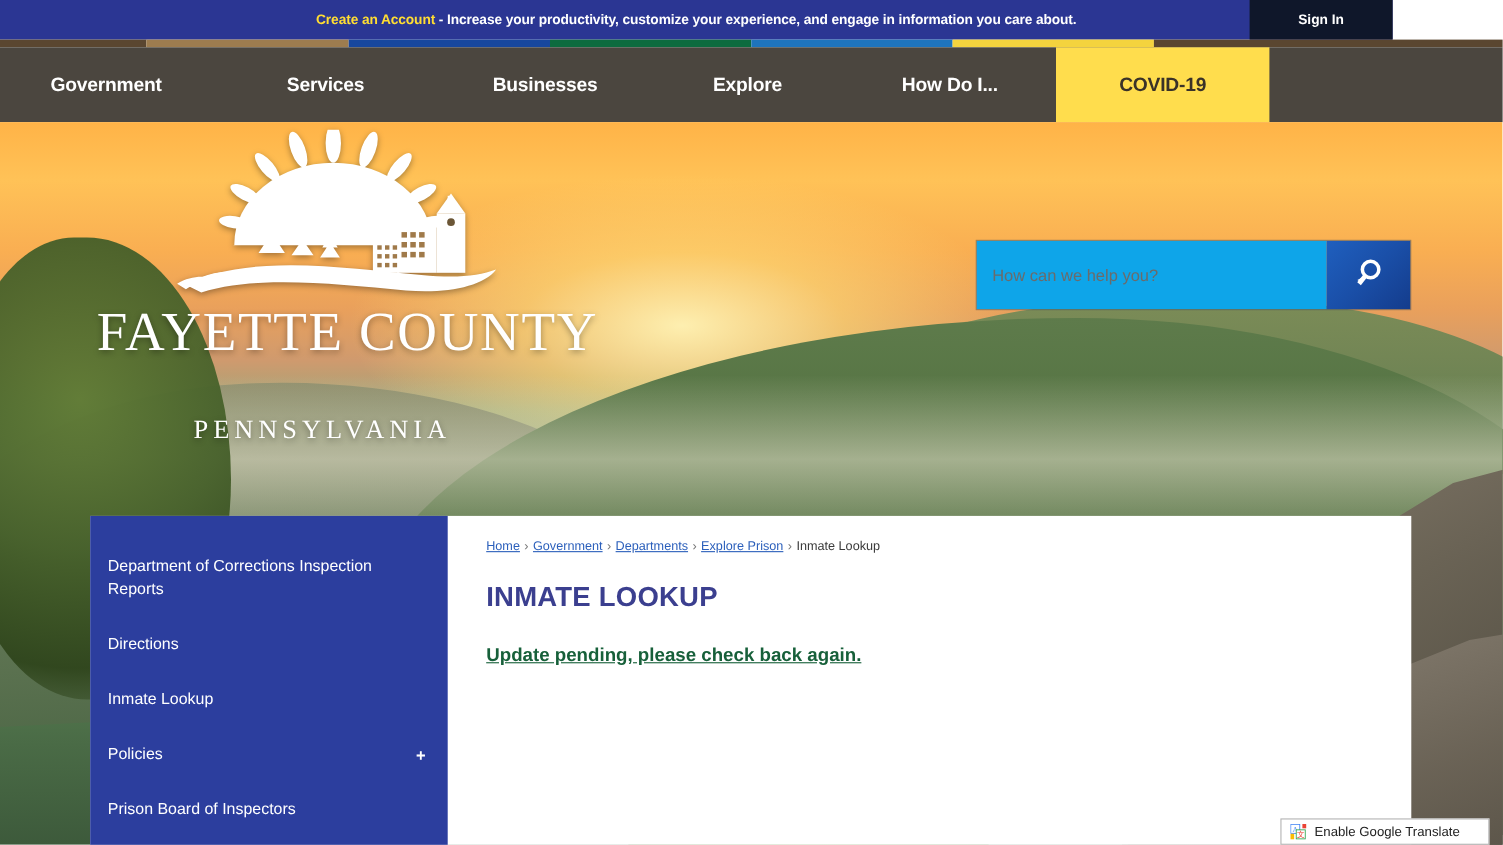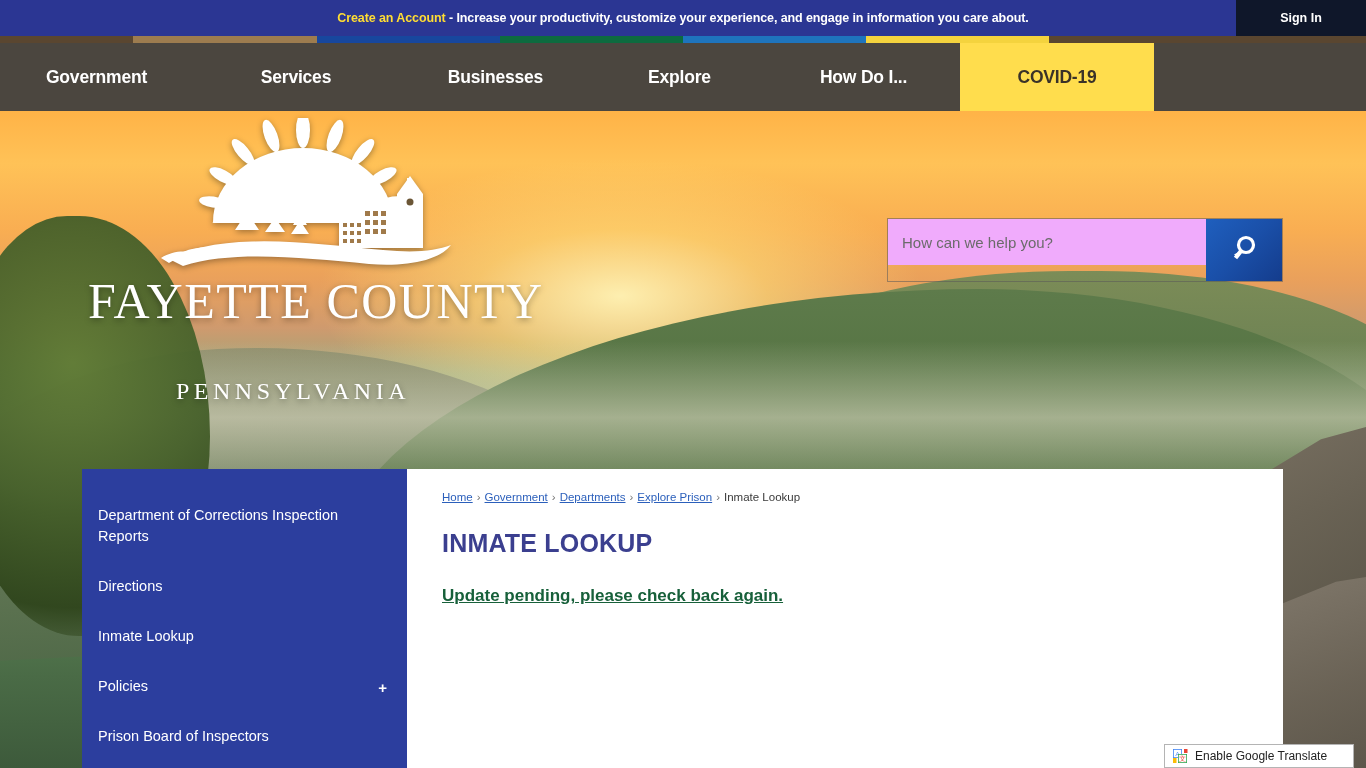--- a/index.html
+++ b/index.html
@@ -5,21 +5,21 @@
   * { box-sizing: border-box; margin: 0; padding: 0; }
   html, body {
     width: 1366px; height: 768px;
     overflow: hidden;
     font-family: "Liberation Sans", sans-serif;
     background: #ffffff;
   }
 
   
   #topbar {
-    position: absolute; left: 0; top: 0; width: 1366px; height: 36px;
+    position: absolute; left: 0; top: 0; width: 1266px; height: 36px;
     background: #2b3693;
     display: flex; align-items: center; justify-content: center;
   }
   #topbar-message {
     font-size: 12.5px; color: #ffffff; font-weight: bold;
     white-space: nowrap; letter-spacing: -0.1px;
   }
   #topbar-message .cta { color: #ffdd33; }
   #signin-button {
     position: absolute; right: 0; top: 0; width: 130px; height: 36px;
@@ -141,22 +141,22 @@
     font-size: 24px; letter-spacing: 4.5px; margin-top: 48px;
   }
 
   
   #search-wrap {
     position: absolute; left: 888px; top: 219px; width: 394px; height: 62px;
     display: flex;
     box-shadow: 0 0 0 1px rgba(90,90,90,0.55);
   }
   #search-input {
-    flex: 1 1 auto; height: 46px;
-    background: #f0abfc; border: 0; outline: none;
+    flex: 1 1 auto; height: 62px;
+    background: #0ea5e9; border: 0; outline: none;
     font-family: "Liberation Sans", sans-serif;
     font-size: 15px; color: #4b4b4b;
     padding: 0 0 0 14px;
   }
   #search-input::placeholder { color: #6b6b6b; }
   #search-button {
     width: 76px; height: 62px;
     background: linear-gradient(135deg, #1f5fbe 0%, #1a4fa8 50%, #143c8c 100%);
     border: 0; cursor: pointer;
     display: flex; align-items: center; justify-content: center;

